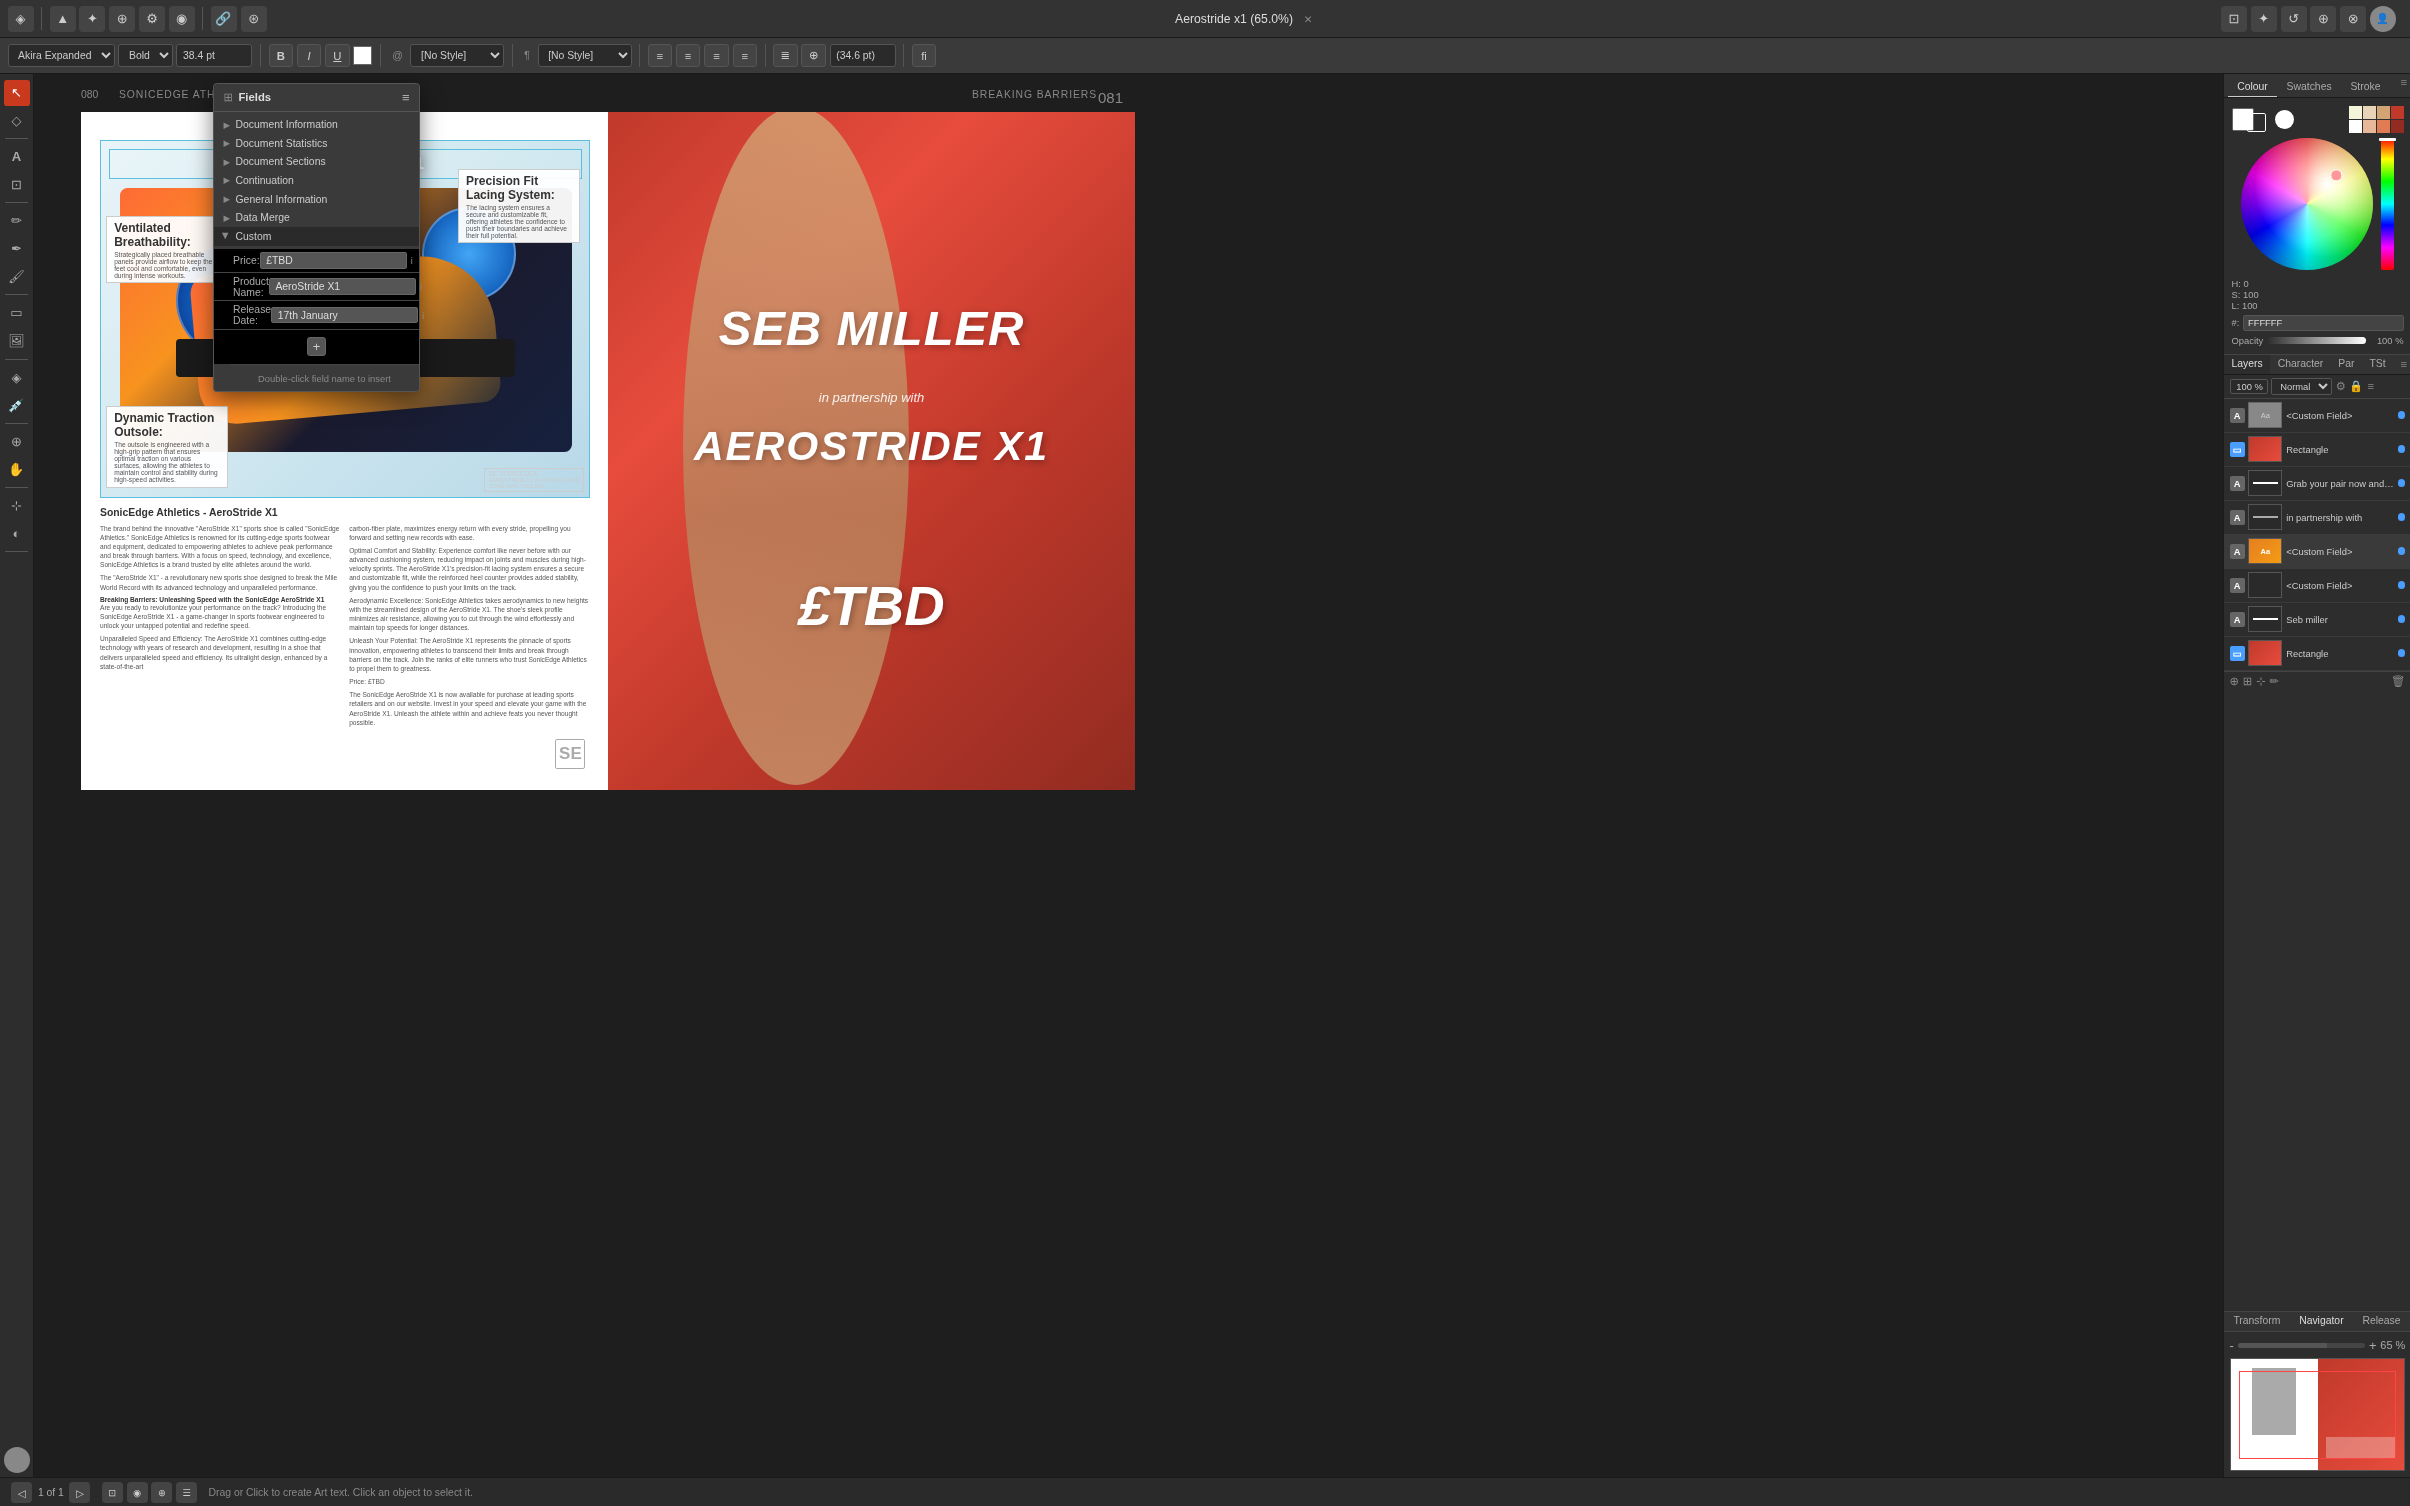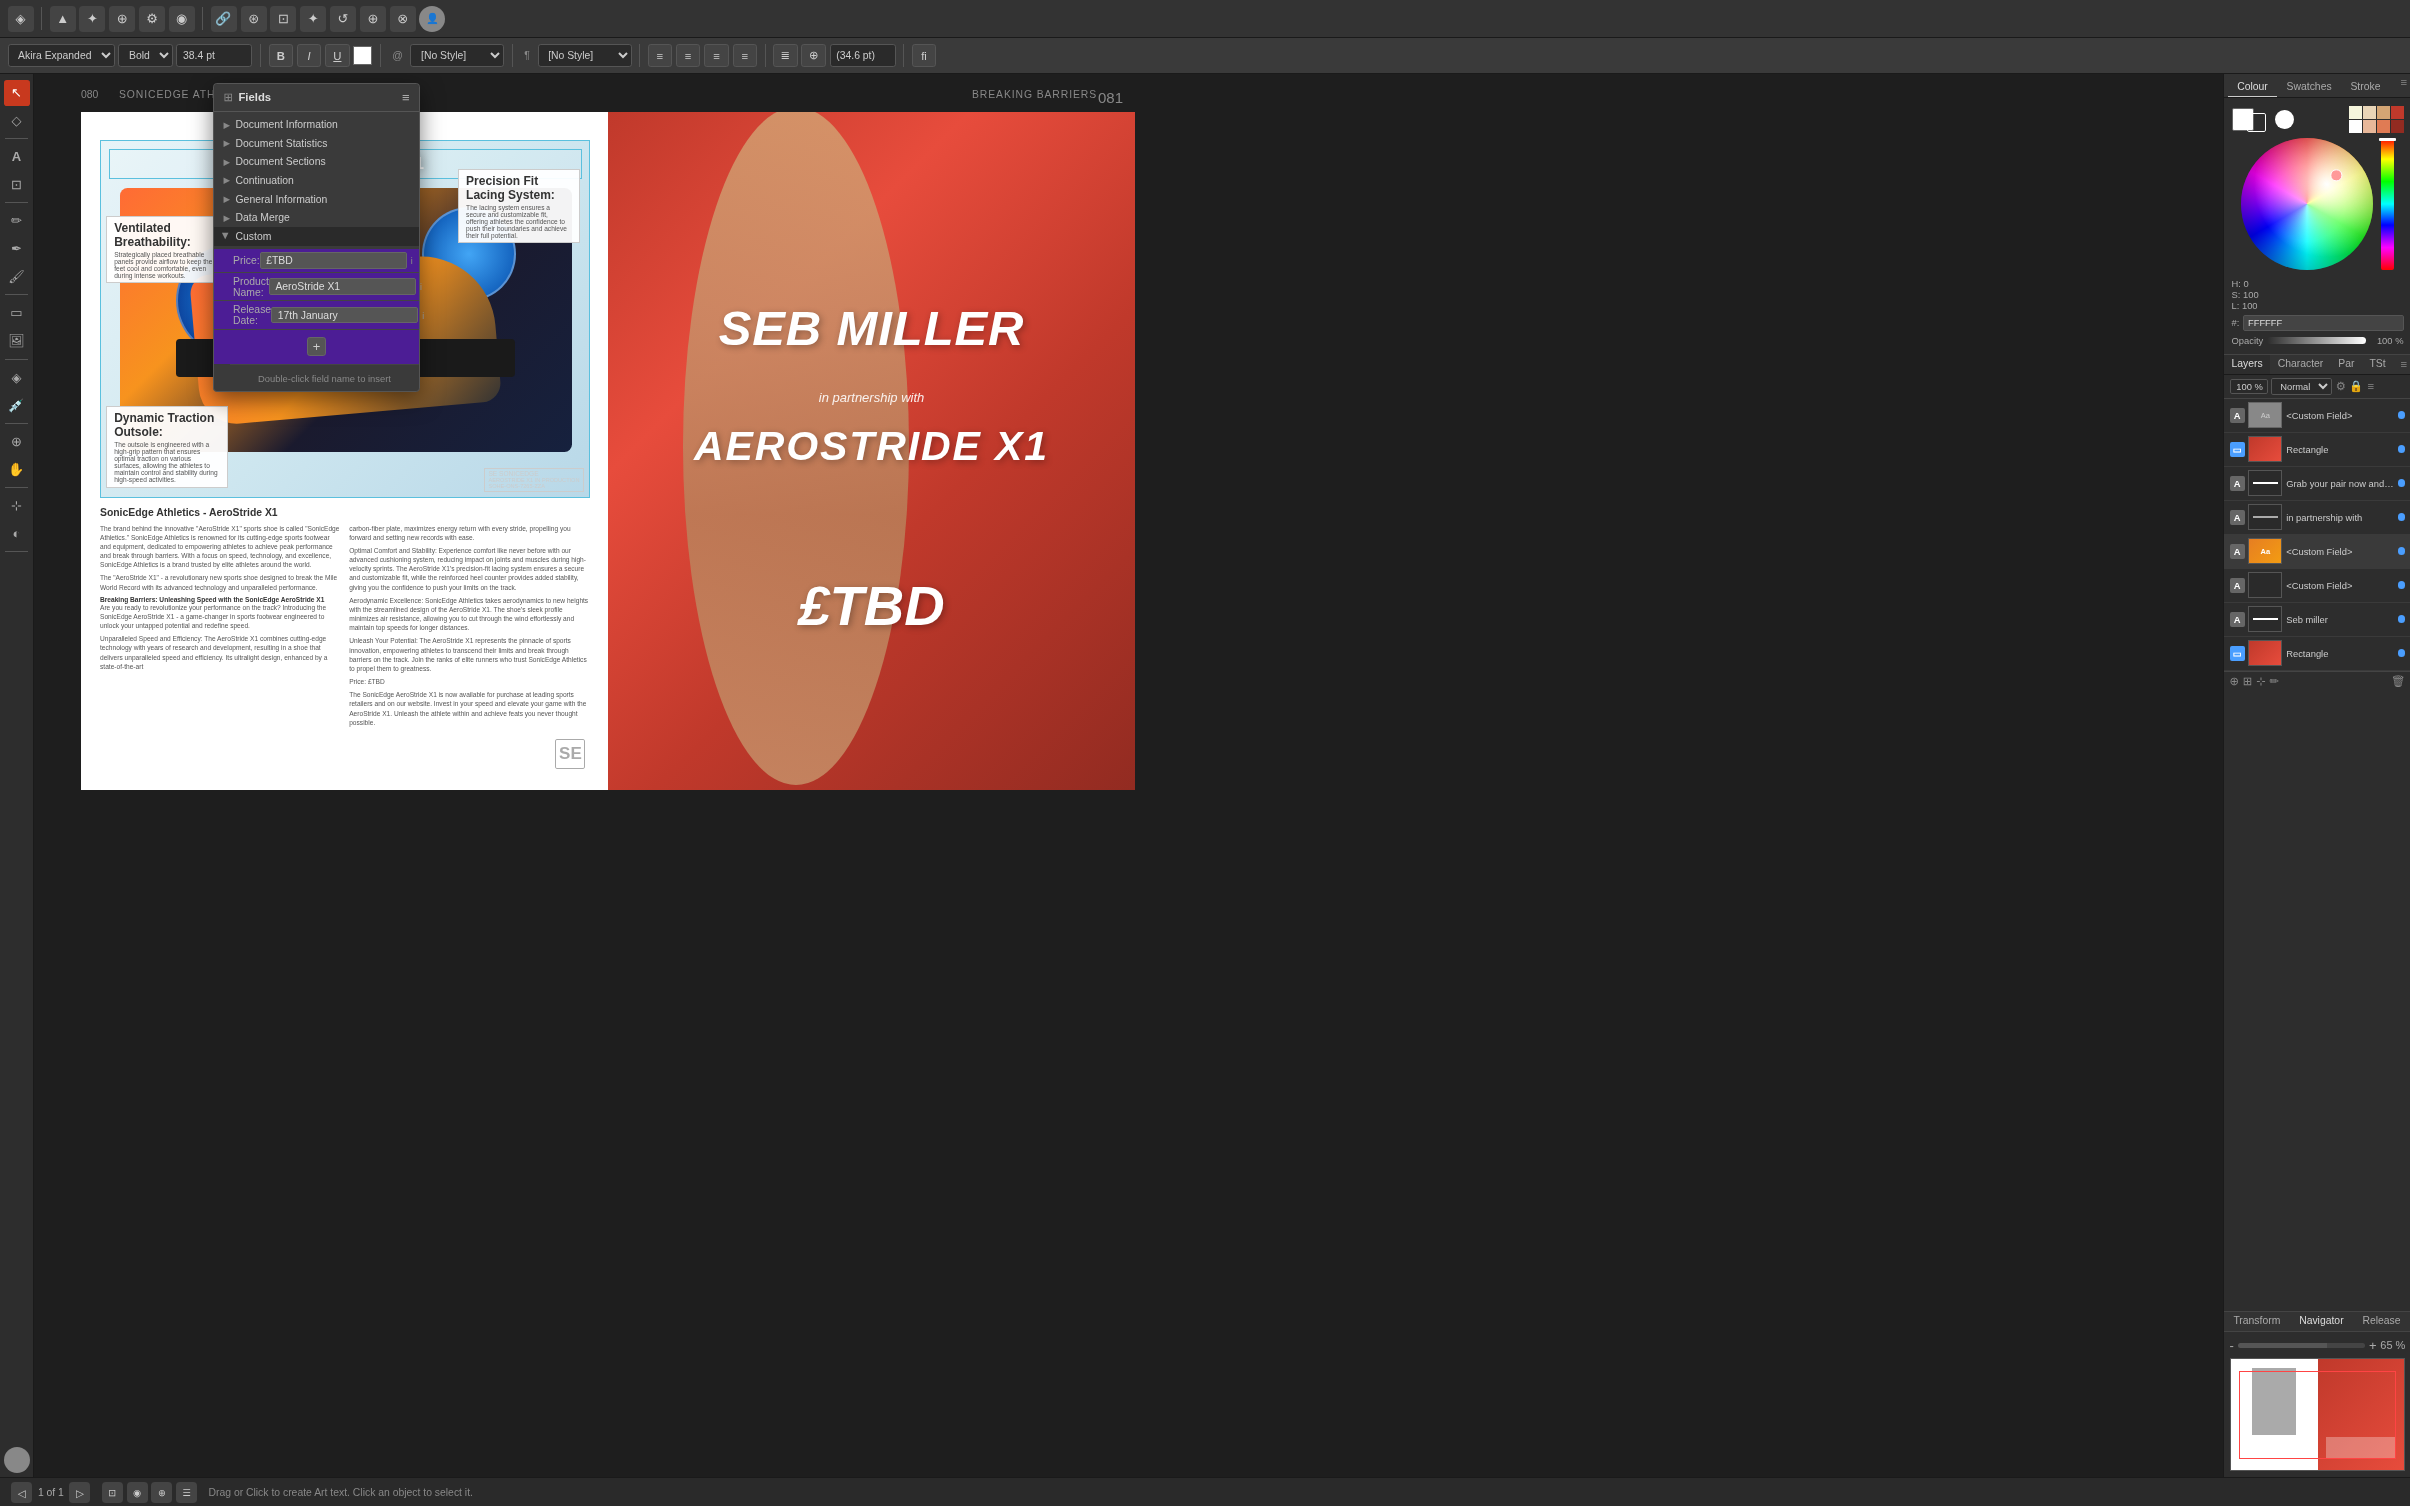--- a/index.html
+++ b/index.html
@@ -294,21 +294,21 @@
       padding: 3.8px 9.4px;
       cursor: pointer;
       font-size: 10.4px; color: #ccc;
       gap: 5.6px;
     }
     .fields-item.expanded { background: #2a2a2a; }
     .fields-chevron { font-size: 8.5px; color: #888; }
     .fields-chevron.open { transform: rotate(90deg); display: inline-block; }
 
     .custom-sub {
-      background: #4c1d95;
+      background: #000000;
     }
     .custom-field-row {
       display: flex; align-items: center;
       padding: 2.8px 9.4px 2.8px 19px;
       font-size: 10.4px; color: #ccc;
       border-bottom: 0.9px solid #444;
     }
     .custom-field-label {
       width: 75px; color: #aaa; font-size: 10.4px;
     }
@@ -552,20 +552,24 @@
   <div class="toolbar-icon">◈</div>
   <div class="toolbar-sep"></div>
   <div class="toolbar-icon">▲</div>
   <div class="toolbar-icon">✦</div>
   <div class="toolbar-icon">⊕</div>
   <div class="toolbar-icon">⚙</div>
   <div class="toolbar-icon">◉</div>
   <div class="toolbar-sep"></div>
   <div class="toolbar-icon">🔗</div>
   <div class="toolbar-icon">⊛</div>
+  <div class="title-bar">
+    <span>Aerostride x1 (65.0%)</span>
+    <span style="margin-left:7.5px; color:#888; font-size:10.4px;">✕</span>
+  </div>
   <div style="display:flex; gap:3.8px; margin-right:7.5px;">
     <div class="toolbar-icon">⊡</div>
     <div class="toolbar-icon">✦</div>
     <div class="toolbar-icon">↺</div>
     <div class="toolbar-icon">⊕</div>
     <div class="toolbar-icon">⊗</div>
     <div style="width:26px;height:26px;border-radius:50%;background:#888;display:flex;align-items:center;justify-content:center;color:white;font-size:10.4px;">👤</div>
   </div>
 </div>
 

